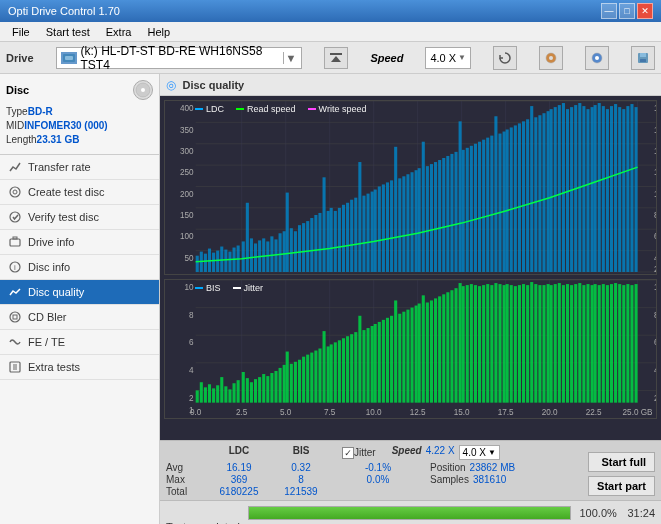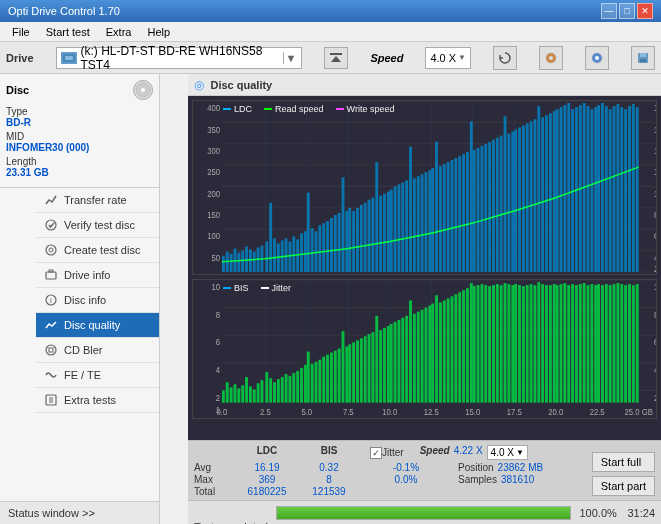--- a/index.html
+++ b/index.html
@@ -22,39 +22,39 @@
     .drive-select { display: flex; align-items: center; background: white; border: 1px solid #aaa; padding: 2px 4px; flex: 1; max-width: 280px; height: 22px; cursor: pointer; gap: 4px; }
     .drive-icon { width: 16px; height: 12px; background: #6699cc; display: flex; align-items: center; justify-content: center; }
     .drive-text { font-size: 12px; flex: 1; }
     .drive-dropdown { width: 14px; border-left: 1px solid #aaa; display: flex; align-items: center; justify-content: center; cursor: pointer; color: #666; }
     .eject-btn { width: 24px; height: 22px; background: #e0e0e0; border: 1px solid #aaa; cursor: pointer; display: flex; align-items: center; justify-content: center; }
     .speed-label { font-size: 11px; font-weight: bold; font-style: italic; }
     .speed-select { background: white; border: 1px solid #aaa; padding: 2px 4px; height: 22px; font-size: 11px; cursor: pointer; display: flex; align-items: center; gap: 2px; }
     .icon-btn { width: 24px; height: 24px; background: #e0e0e0; border: 1px solid #aaa; cursor: pointer; display: flex; align-items: center; justify-content: center; }
     
     
-    .main { display: flex; height: calc(524px - 22px - 20px - 32px); gap: 28px; }
+    .main { display: flex; height: calc(524px - 22px - 20px - 32px); }
     
     
     .sidebar { width: 160px; background: #f5f5f5; border-right: 1px solid #ccc; display: flex; flex-direction: column; }
     
     
     .disc-panel { padding: 6px; border-bottom: 1px solid #ccc; background: #f5f5f5; }
     .disc-header { display: flex; align-items: center; justify-content: space-between; margin-bottom: 6px; }
     .disc-title { font-weight: bold; font-size: 11px; }
     .disc-icon { width: 20px; height: 20px; background: #ddd; border: 1px solid #aaa; border-radius: 50%; display: flex; align-items: center; justify-content: center; font-size: 8px; }
-    .disc-row { display: flex; justify-content: flex-start; margin-bottom: 3px; font-size: 10px; flex-direction: column; }
+    .disc-row { display: flex; justify-content: flex-start; margin-bottom: 3px; font-size: 10px; }
     .disc-row-label { color: #333; }
     .disc-row-value { color: #0055cc; font-weight: bold; }
     .label-row { display: flex; align-items: center; gap: 4px; margin-top: 2px; }
     .label-input { border: 1px solid #aaa; height: 16px; width: 90px; padding: 1px 3px; font-size: 10px; }
     .label-icon { width: 16px; height: 16px; background: #e8e0c0; border: 1px solid #aaa; cursor: pointer; display: flex; align-items: center; justify-content: center; font-size: 9px; }
     
     
-    .nav-items { flex: 1; padding-left: 36px; }
+    .nav-items { flex: 1; }
     .nav-item { display: flex; align-items: center; padding: 5px 8px; cursor: pointer; border-bottom: 1px solid #e0e0e0; font-size: 11px; color: #333; gap: 6px; }
     .nav-item.active { background: #1e6bb8; color: white; }
     .nav-item.active .nav-icon { color: white; }
     .nav-icon { width: 14px; height: 14px; display: flex; align-items: center; justify-content: center; color: #666; font-size: 10px; flex-shrink: 0; }
     
     
     .status-btn { display: flex; align-items: center; padding: 5px 8px; cursor: pointer; border-top: 1px solid #ccc; font-size: 11px; color: #333; gap: 4px; background: #e8e8e8; }
     
     
     .right-panel { flex: 1; display: flex; flex-direction: column; background: #2a2a3a; }
@@ -93,21 +93,21 @@
     .col-hdr { font-size: 10px; font-weight: bold; color: #333; width: 62px; text-align: center; }
     .data-row { display: flex; align-items: center; gap: 0; margin-bottom: 1px; }
     .row-lbl { font-size: 10px; color: #333; width: 42px; }
     .cell-val { font-size: 10px; color: #0055cc; width: 62px; text-align: center; }
     .cell-neg { font-size: 10px; color: #0055cc; width: 72px; text-align: center; }
     .jitter-section { display: flex; align-items: center; }
     .check-label { display: flex; align-items: center; gap: 3px; font-size: 10px; color: #333; }
     
     
     .right-buttons { display: flex; flex-direction: column; justify-content: flex-end; padding: 4px 6px; gap: 4px; }
-    .action-btn { background: #e8e8e8; border: 1px solid #aaa; padding: 3px 8px; font-size: 11px; cursor: pointer; white-space: nowrap; text-align: left; }
+    .action-btn { background: #e8e8e8; border: 1px solid #aaa; padding: 3px 8px; font-size: 11px; cursor: pointer; white-space: nowrap; text-align: right; font-weight: bold; }
     
     
     .progress-area { background: #e0e0e0; border-top: 1px solid #bbb; display: flex; align-items: center; gap: 8px; padding: 3px 6px; height: 24px; }
     .status-text { font-size: 11px; color: #333; margin-top: 28px; }
     .progress-bar-outer { flex: 1; height: 14px; background: white; border: 1px solid #aaa; }
     .progress-bar-inner { height: 100%; background: linear-gradient(to bottom, #66cc44, #44aa22); width: 100%; }
     .progress-percent { font-size: 11px; color: #333; width: 40px; }
     .time-text { font-size: 11px; color: #333; }
   </style>
 </head>
@@ -213,33 +213,33 @@
           <svg width="12" height="12">
               <polyline points="1,10 4,6 7,8 11,2" fill="none" stroke="#666" stroke-width="1.5"></polyline>
             </svg>
         </div>
         <span>Transfer rate</span>
       </div>
       <div class="nav-item">
         <div class="nav-icon">
           <svg width="12" height="12">
               <circle cx="6" cy="6" r="5" fill="none" stroke="#666" stroke-width="1.2"></circle>
+              <circle cx="6" cy="6" r="2" fill="none" stroke="#666" stroke-width="1"></circle>
+            </svg>
+        </div>
+        <span>Create test disc</span>
+      </div>
+      <div class="nav-item">
+        <div class="nav-icon">
+          <svg width="12" height="12">
+              <circle cx="6" cy="6" r="5" fill="none" stroke="#666" stroke-width="1.2"></circle>
               <path d="M4 6 L5.5 8 L9 4" stroke="#666" stroke-width="1.5" fill="none"></path>
             </svg>
         </div>
         <span>Verify test disc</span>
-      </div>
-      <div class="nav-item">
-        <div class="nav-icon">
-          <svg width="12" height="12">
-              <circle cx="6" cy="6" r="5" fill="none" stroke="#666" stroke-width="1.2"></circle>
-              <circle cx="6" cy="6" r="2" fill="none" stroke="#666" stroke-width="1"></circle>
-            </svg>
-        </div>
-        <span>Create test disc</span>
       </div>
       <div class="nav-item">
         <div class="nav-icon">
           <svg width="12" height="12">
               <rect x="1" y="3" width="10" height="7" fill="none" stroke="#666" stroke-width="1.2" rx="1"></rect>
               <rect x="4" y="1" width="4" height="2" fill="none" stroke="#666" stroke-width="1"></rect>
             </svg>
         </div>
         <span>Drive info</span>
       </div>
@@ -283,23 +283,20 @@
               <rect x="1" y="1" width="10" height="10" fill="none" stroke="#666" stroke-width="1.2" rx="1"></rect>
               <line x1="4" y1="4" x2="8" y2="4" stroke="#666" stroke-width="1"></line>
               <line x1="4" y1="6" x2="8" y2="6" stroke="#666" stroke-width="1"></line>
               <line x1="4" y1="8" x2="8" y2="8" stroke="#666" stroke-width="1"></line>
             </svg>
         </div>
         <span>Extra tests</span>
       </div>
     </div>
 
-    <div class="status-btn">
-      <span>Status window &gt;&gt;</span>
-    </div>
   </div>
 
   <div class="right-panel">
 
     <div class="chart-header">
       <span class="chart-icon">◎</span>
       <span class="chart-title">Disc quality</span>
     </div>
 
     <div class="charts-area">

